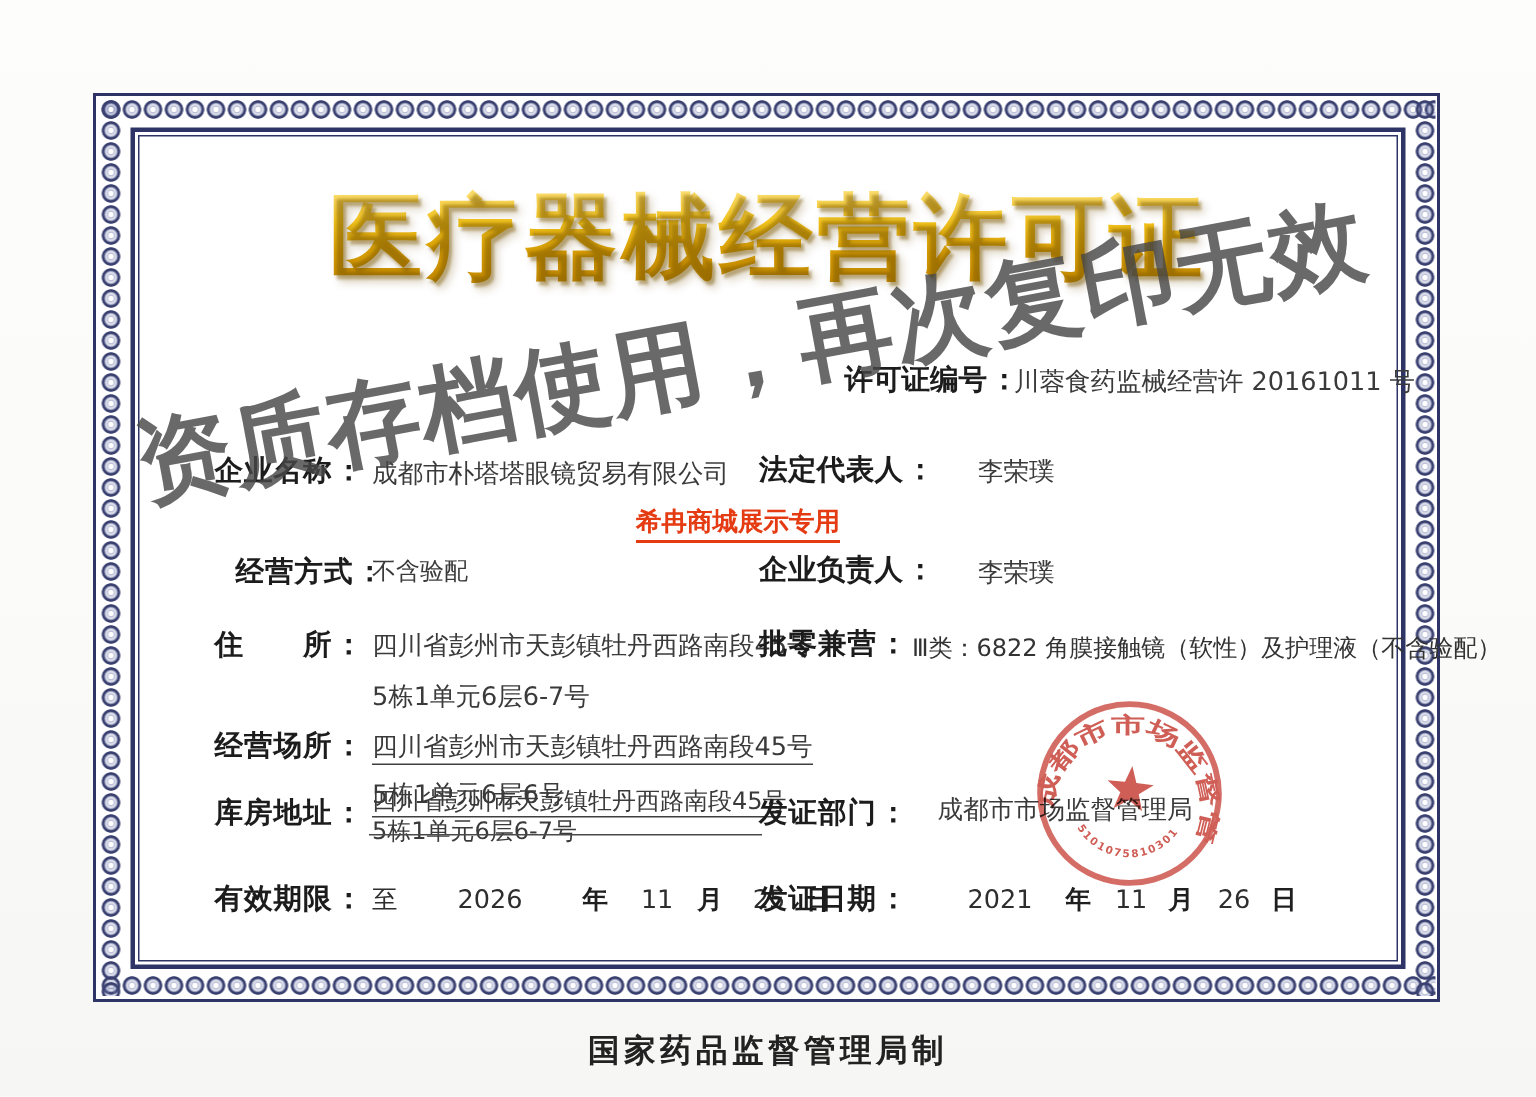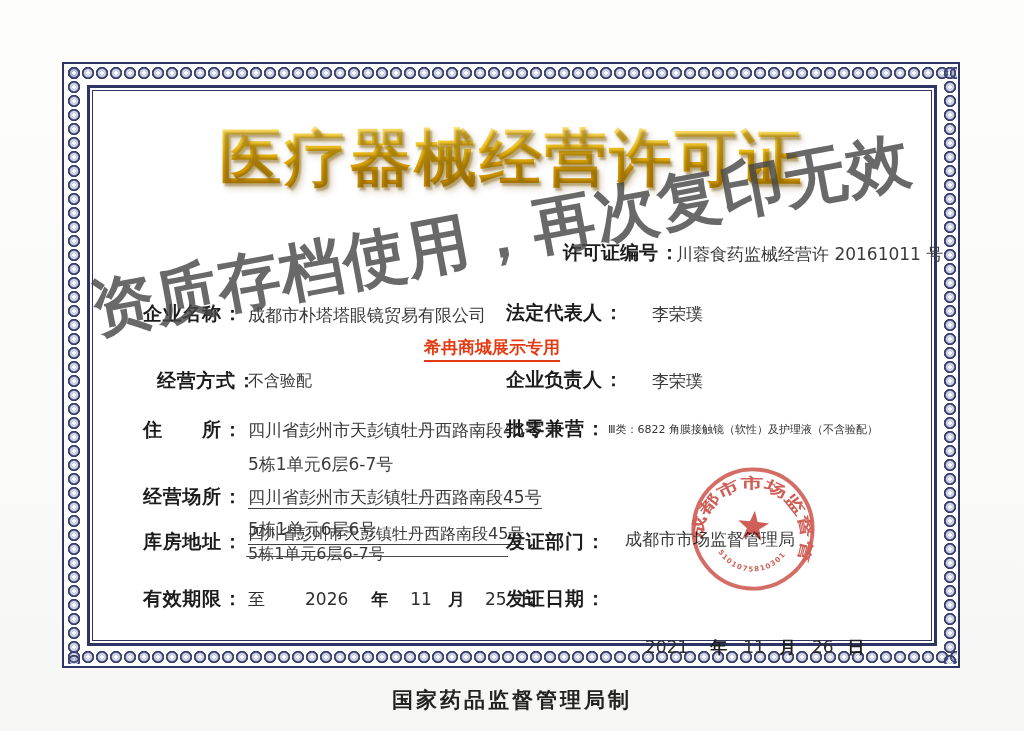--- a/index.html
+++ b/index.html
@@ -42,32 +42,32 @@
     transform:rotate(-10.5deg);transform-origin:left center;
     font-size:63px;font-weight:800;white-space:nowrap;letter-spacing:1px;
     color:rgba(72,72,72,.82);z-index:60;pointer-events:none;}
 
   
   .lbl{position:absolute;font-weight:700;font-size:19px;color:#1c1c1c;white-space:nowrap;}
   .lbl-text{display:inline-block;text-align:justify;text-align-last:justify;vertical-align:top;}
   .w4{width:78px;} .w5{width:96px;} .w2{width:78px;}
   .colon{display:inline-block;margin-left:2px;}
   .val{position:absolute;font-size:17px;color:#3a3a3a;white-space:nowrap;}
-  .val-sm{font-size:11px;color:#333;}
+  .val-sm{font-size:16px;color:#333;}
   .u{border-bottom:1.6px solid #3f3f3f;padding-bottom:1px;}
   .strike{position:relative;display:inline-block;}
   .strike::after{content:"";position:absolute;left:-2px;width:262px;top:58%;
     border-top:1.6px solid #4a4a4a;}
   .red-note{position:absolute;left:424px;top:336px;font-size:17px;font-weight:700;
     color:#e53b12;border-bottom:2px solid #e53b12;padding-bottom:1px;white-space:nowrap;z-index:20;}
 
   
   .date-row{position:absolute;font-size:17px;color:#2e2e2e;white-space:nowrap;display:flex;align-items:baseline;}
   .date-row .unit{font-weight:600;color:#1f1f1f;}
-  .g40{margin-right:40px;} .g35{margin-right:23px;} .g22{margin-right:22px;}
+  .g40{margin-right:40px;} .g35{margin-right:40px;} .g22{margin-right:22px;}
   .g16{margin-right:16px;} .g20{margin-right:20px;} .g14{margin-right:14px;}
 
   
   .seal{position:absolute;left:688px;top:464px;width:130px;height:130px;z-index:40;
     opacity:.88;mix-blend-mode:multiply;transform:rotate(6deg);}
 
   .footer{position:absolute;left:0;top:686px;width:1024px;text-align:center;
     font-size:21px;font-weight:600;letter-spacing:3px;color:#222;white-space:nowrap;}
 </style>
 </head>
@@ -121,21 +121,21 @@
   <span class="g40">至</span>
   <span class="g35">2026</span>
   <span class="unit g22">年</span>
   <span class="g16">11</span>
   <span class="unit g20">月</span>
   <span class="g14">25</span>
   <span class="unit">日</span>
 </div>
 
 <div class="lbl" style="left:506px;top:586px;"><span class="lbl-text w4">发证日期</span><span class="colon">：</span></div>
-<div class="date-row" style="left:645px;top:588px;margin-top:48px;">
+<div class="date-row" style="left:645px;top:588px;">
   <span class="g22">2021</span>
   <span class="unit g16">年</span>
   <span class="g14">11</span>
   <span class="unit g16">月</span>
   <span class="g14">26</span>
   <span class="unit">日</span>
 </div>
 
 <svg class="seal" viewBox="0 0 120 120">
   <circle cx="60" cy="60" r="55" fill="none" stroke="#c9473e" stroke-width="3.6" opacity="0.9"></circle>

